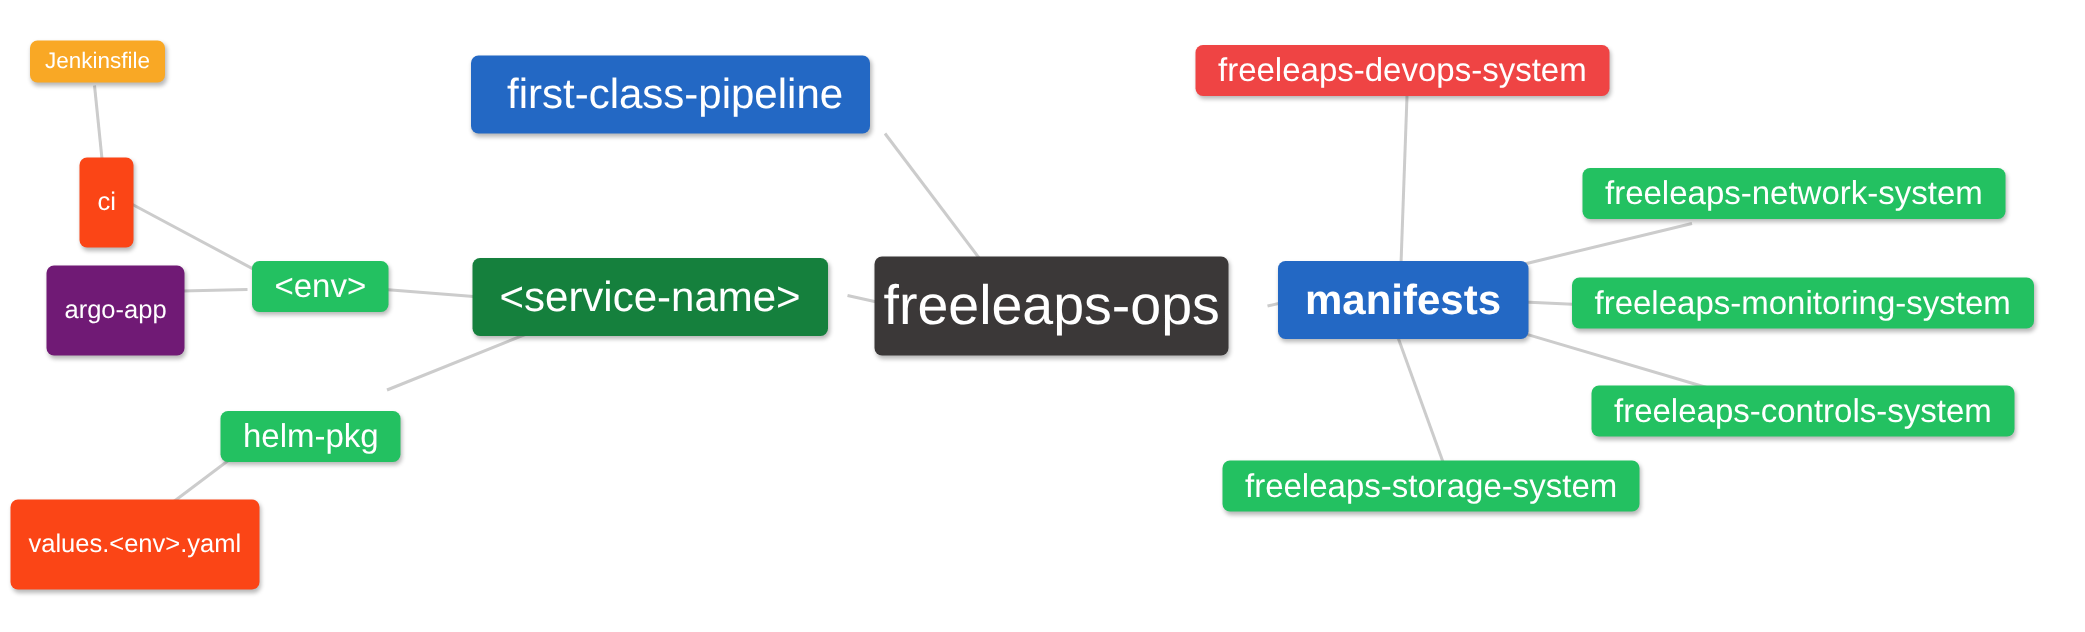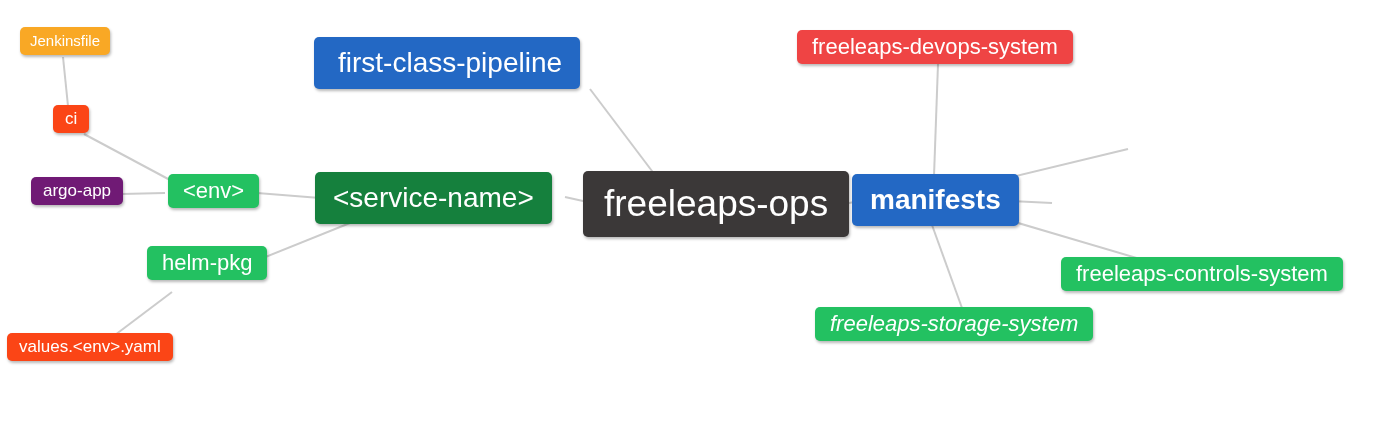--- a/index.html
+++ b/index.html
@@ -32,24 +32,24 @@
     color: #ffffff;
     border-radius: 5px;
     box-shadow: 1px 2px 3px rgba(0,0,0,0.28);
     white-space: nowrap;
     display: inline-flex;
     align-items: center;
     justify-content: center;
     line-height: 1.2;
     cursor: pointer;
   }
-  .node-root   { font-size: 37px; padding: 11px 21px; }
+  .node-root   { font-size: 37px; padding: 11px 6px; }
   .node-blue   { font-size: 28px; padding: 9px 18px; }
   .node-green  { font-size: 22px; padding: 4px 15px; }
-  .node-red    { font-size: 17px; padding: 4px 12px; }
+  .node-red    { font-size: 17px; padding: 20px 12px; }
   .node-orange { font-size: 15px; padding: 5px 10px; }
 </style>
 </head>
 <body>
 
 <div class="canvas">
 
   <svg class="links" viewBox="0 0 1390 421">
     <line x1="63" y1="57" x2="68" y2="106"></line>
     <line x1="84" y1="134" x2="185" y2="188"></line>
@@ -72,21 +72,21 @@
     </div>
   <div class="node node-red" style="left: 53px; top: 105px; background: rgb(251, 69, 22);">
       <span>ci</span>
     </div>
   <div class="node node-red" style="left: 31px; top: 177px; background: #701a75;">
       <span>argo-app</span>
     </div>
   <div class="node node-green" style="left: 158px; top: 174px; background: rgb(35, 193, 97); margin-left: 10px;">
       <span>&lt;env&gt;</span>
     </div>
-  <div class="node node-green" style="left: 147px; top: 246px; background: rgb(35, 193, 97);">
+  <div class="node node-green" style="left: 147px; top: 274px; background: rgb(35, 193, 97);">
       <span>helm-pkg</span>
     </div>
   <div class="node node-red" style="left: 7px; top: 333px; background: rgb(251, 69, 22); text-align: right;">
       <span>values.&lt;env&gt;.yaml</span>
     </div>
 
   <div class="node node-blue" style="left: 314px; top: 37px; background: rgb(35, 104, 196); padding-left: 24px;">
       <span>first-class-pipeline</span>
     </div>
   <div class="node node-blue" style="left: 315px; top: 172px; background: #15803d;">
@@ -97,20 +97,26 @@
       <span>freeleaps-ops</span>
     </div>
 
   <div class="node node-blue" style="left: 852px; top: 174px; background: rgb(35, 104, 196); font-weight: bold;">
       <span>manifests</span>
     </div>
 
   <div class="node node-green" style="left: 797px; top: 30px; background: #ef4444;">
       <span>freeleaps-devops-system</span>
     </div>
+  <div class="node node-green" style="left: 1055px; top: 112px; background: rgb(35, 193, 97);">
+      <span>freeleaps-network-system</span>
+    </div>
+  <div class="node node-green" style="left: 1048px; top: 185px; background: rgb(35, 193, 97);">
+      <span>freeleaps-monitoring-system</span>
+    </div>
   <div class="node node-green" style="left: 1061px; top: 257px; background: rgb(35, 193, 97);">
       <span>freeleaps-controls-system</span>
     </div>
-  <div class="node node-green" style="left: 815px; top: 307px; background: rgb(35, 193, 97); font-style: italic;">
+  <div class="node node-green" style="left: 815px; top: 307px; background: rgb(35, 193, 97);">
       <span>freeleaps-storage-system</span>
     </div>
 
 </div>
 
 </body></html>

